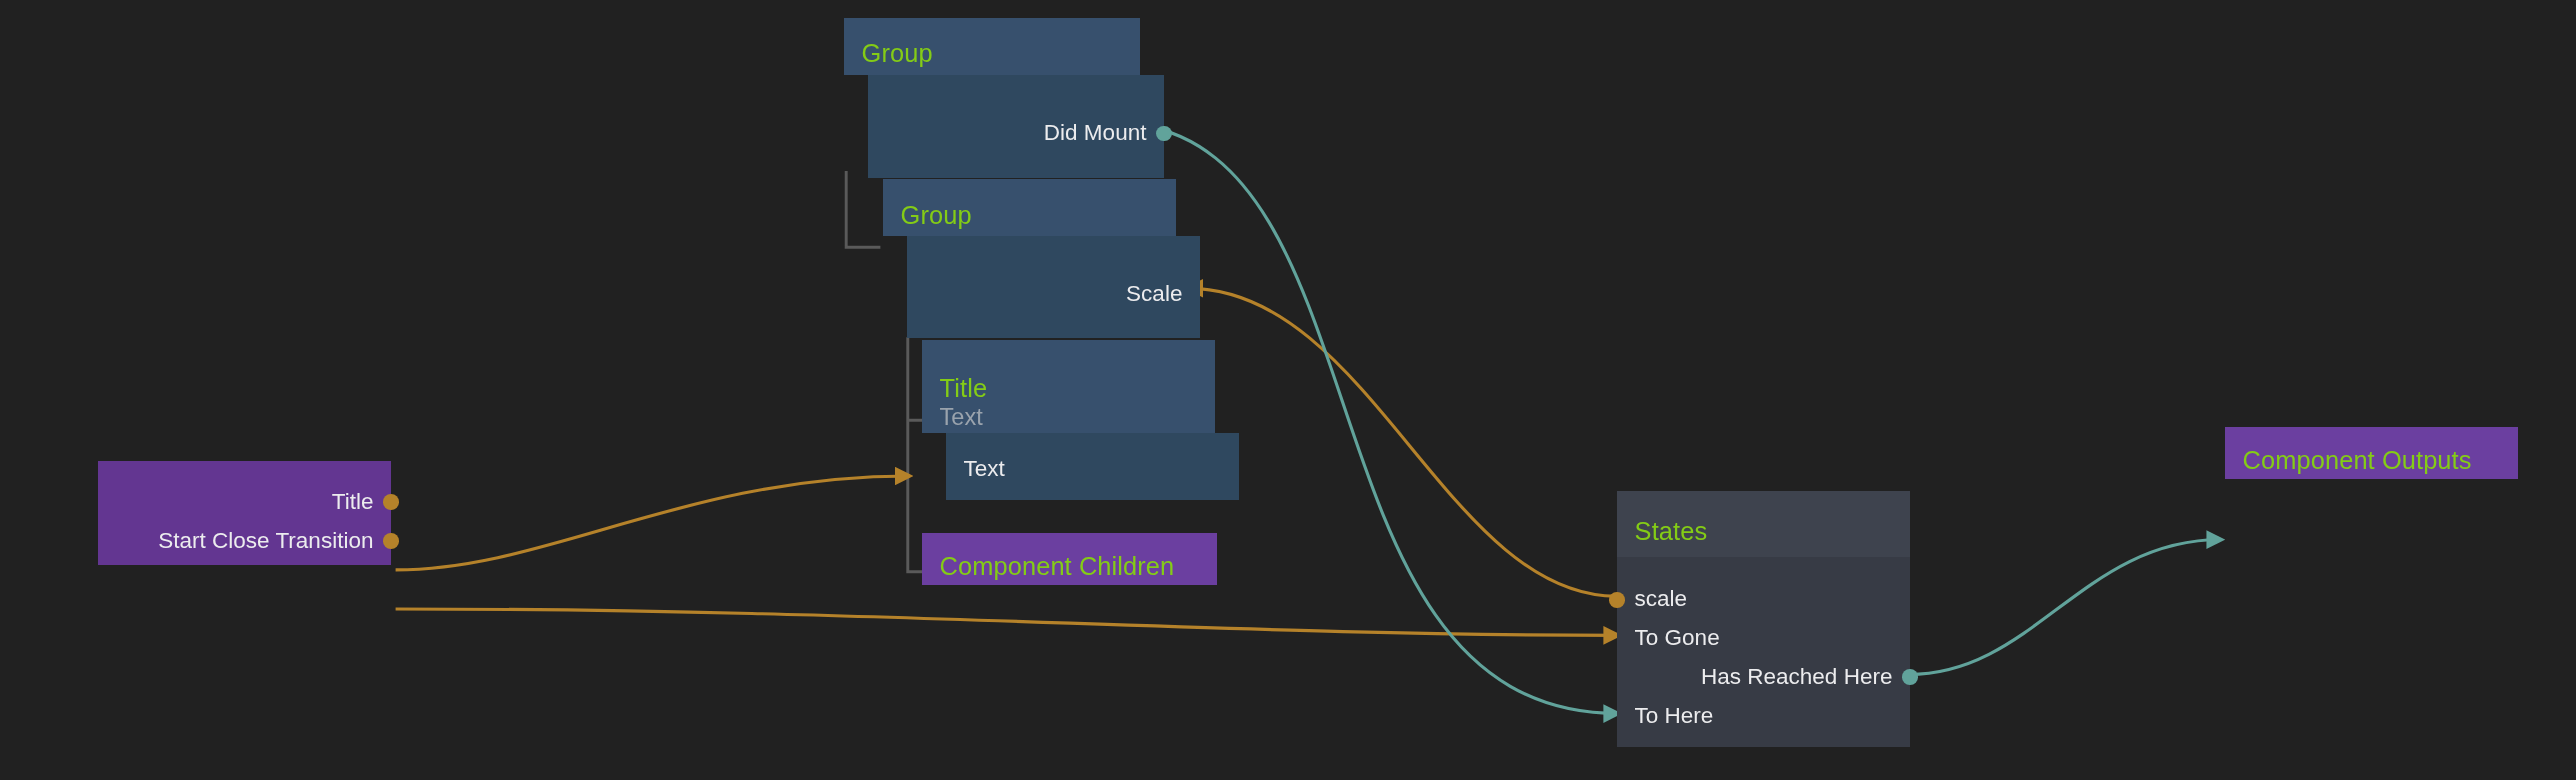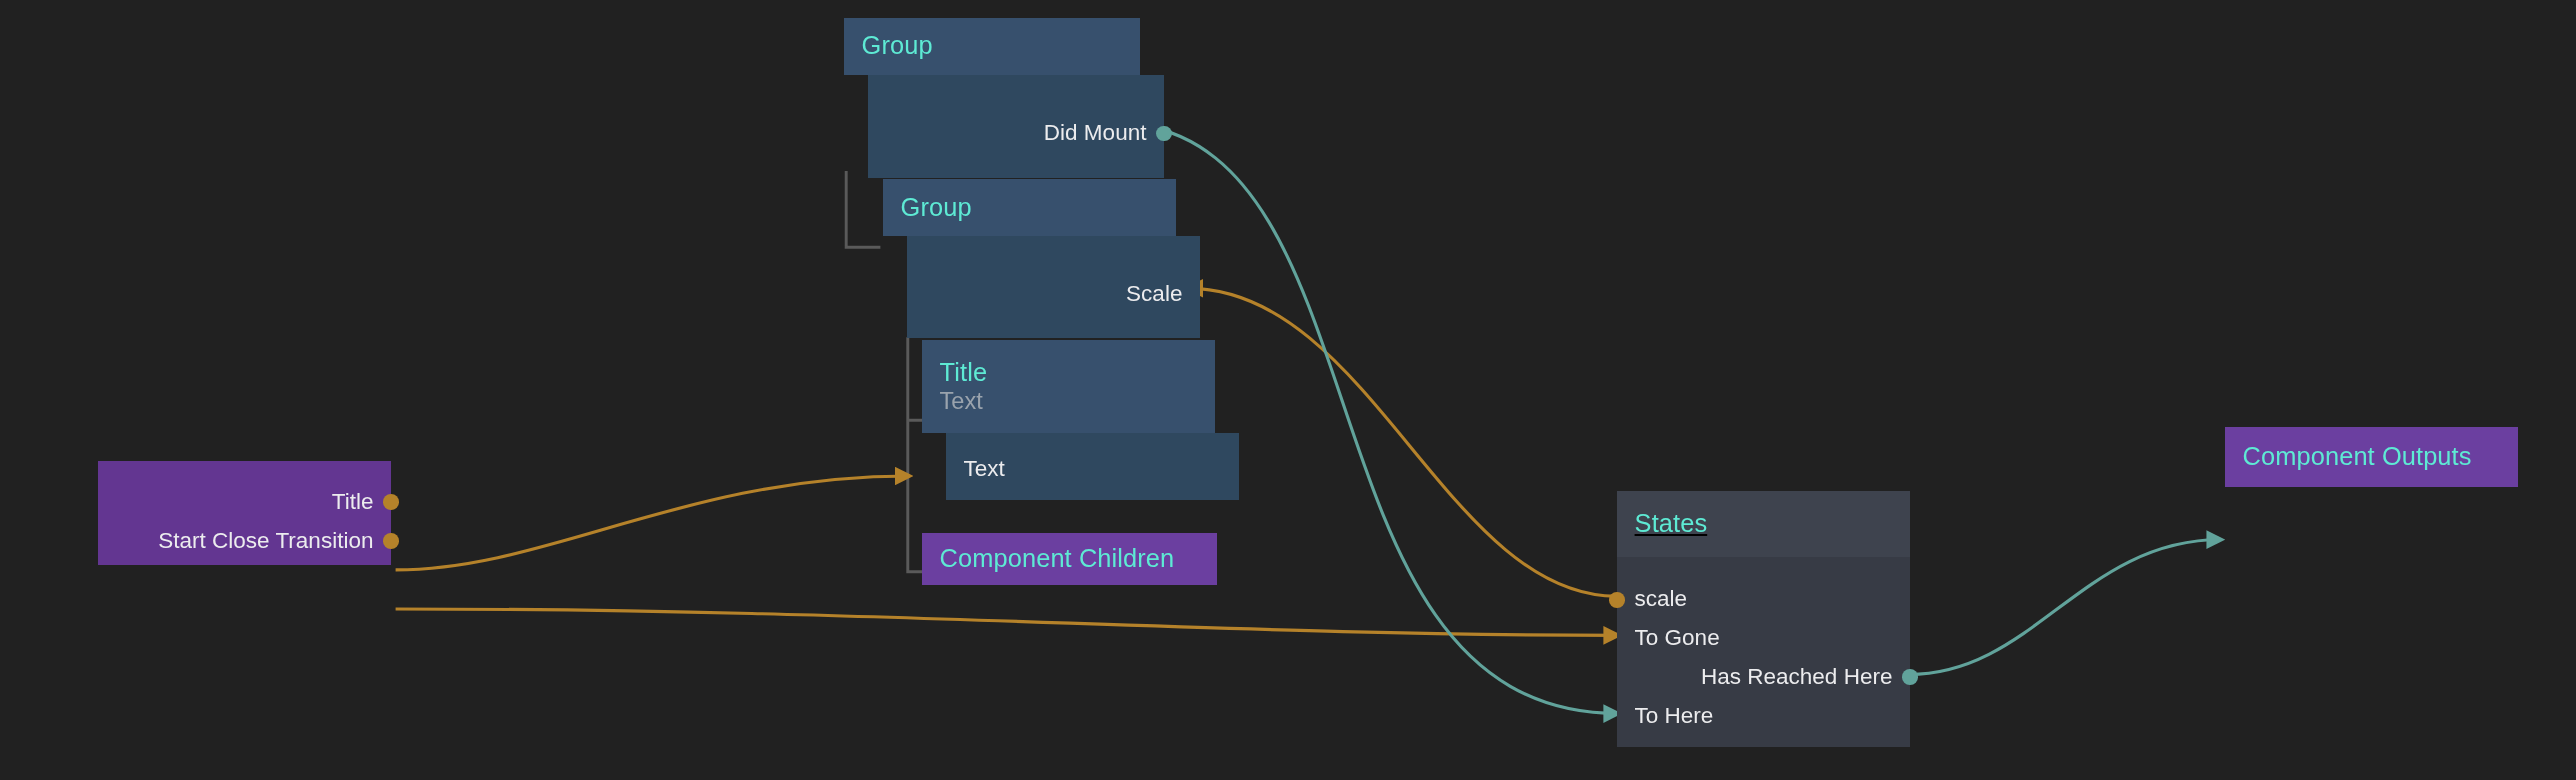--- a/index.html
+++ b/index.html
@@ -38,23 +38,24 @@
     box-sizing: border-box;
   }
   .node-header {
     box-sizing: border-box;
     display: flex;
     align-items: center;
     padding: 0 17.6px;
   }
   .node-title {
     font-size: 25.4px;
-    color: #5eead4;
+    color: #84cc16;
     line-height: 1.1;
     letter-spacing: 0.1px;
+    margin-top: 16px;
   }
   .node-subtitle {
     font-size: 23.5px;
     color: #9aa3ad;
     line-height: 1.1;
     margin-top: 2px;
   }
   .header-stack {
     display: flex;
     flex-direction: column;
@@ -84,21 +85,21 @@
   }
   .port-label { line-height: 1; }
 
   
   .n-blue .node-header { background: #37506d; }
   .n-blue .node-body   { background: #2f485f; margin-left: 24px; }
   
   .n-purple .node-header { background: #6b3fa0; }
   .n-purple .node-body   { background: #633691; }
   
-  .n-grey .node-header { background: #3e434e; text-decoration: underline; }
+  .n-grey .node-header { background: #3e434e; }
   .n-grey .node-body   { background: #373b45; }
 
   .port-dot {
     position: absolute;
     width: 15.6px; height: 15.6px;
     border-radius: 50%;
   }
   .dot-orange { background: #b5822a; }
   .dot-teal   { background: #61a39b; }
 </style>
@@ -230,21 +231,21 @@
       </div>
       <span class="port-dot dot-teal" style="right:-7.8px; top:112px;"></span>
 
       <div class="port-row in" style="top:145px;">
         <span class="port-label">To Here</span>
       </div>
     </div>
   </div>
 
   <div class="node n-purple" style="left:2225px; top:427px; width:293px;">
-    <div class="node-header" style="height:60px;">
+    <div class="node-header" style="height:52px;">
       <div class="header-stack">
         <div class="node-title">Component Outputs</div>
       </div>
     </div>
   </div>
 
 </div>
 
 
 </body></html>

